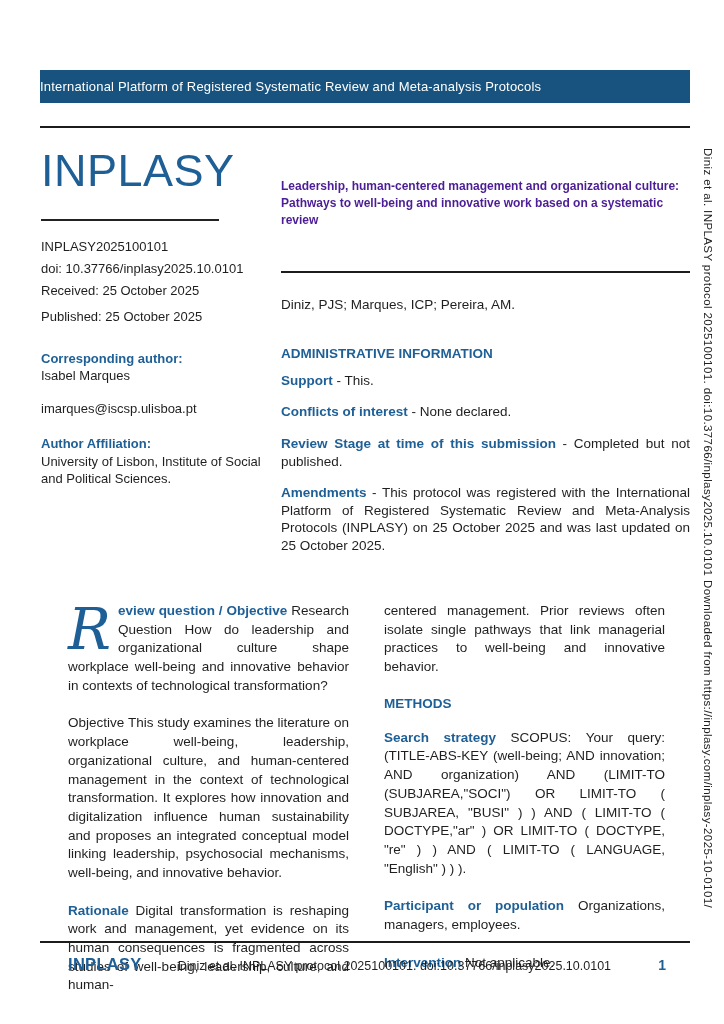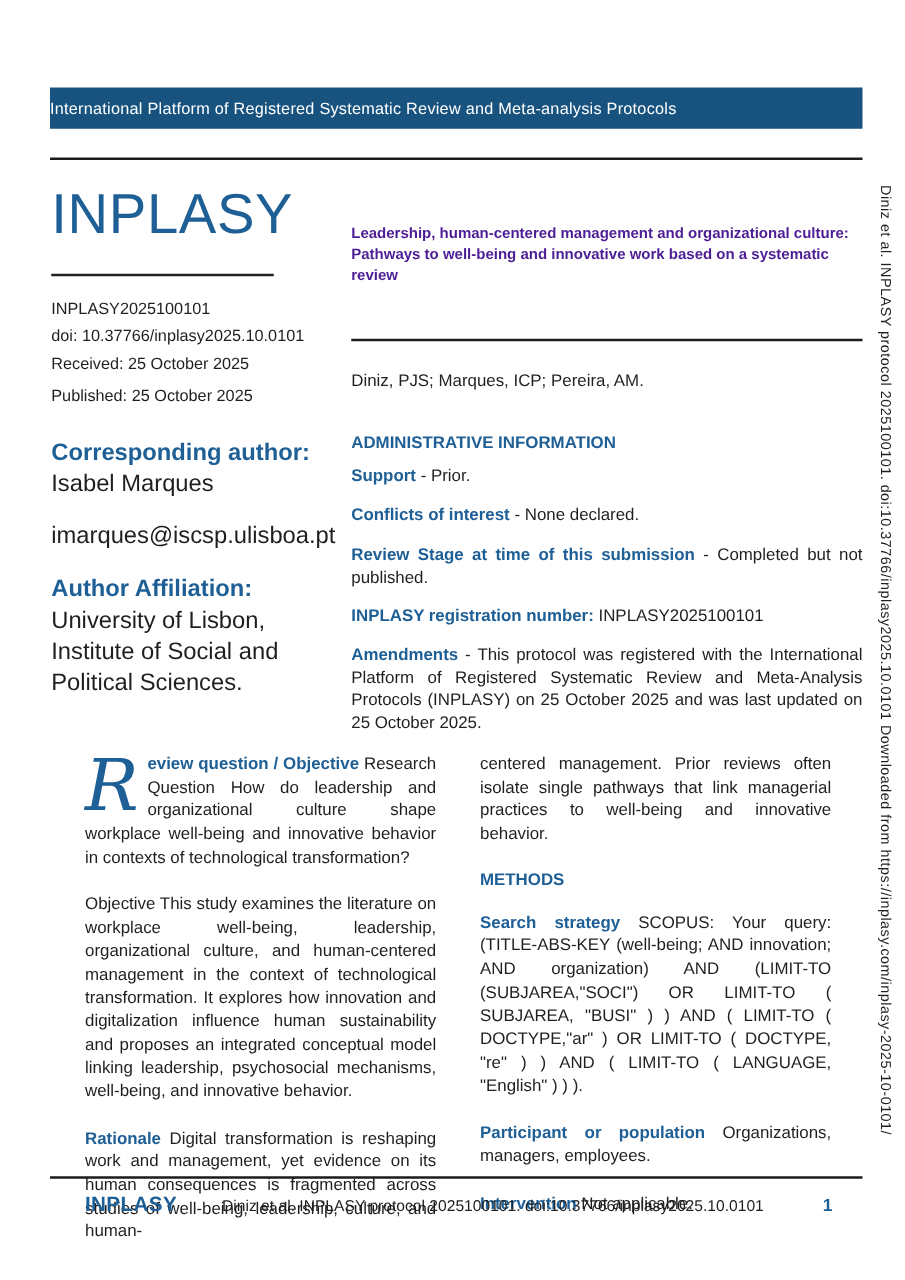--- a/index.html
+++ b/index.html
@@ -15,21 +15,21 @@
     font-size:13px;letter-spacing:.2px;
   }
   .rule{position:absolute;height:0;border-top:2px solid #1c1c1c;}
   .top-rule{left:40px;top:126px;width:650px;}
   
   .mast-left{position:absolute;left:41px;top:148px;width:228px;}
   .logo{font-size:45px;color:#1e5f96;letter-spacing:.5px;line-height:1;}
   .logo-rule{width:178px;border-top:2px solid #222;margin:26px 0 18px 0;}
   .meta-line{font-size:13px;margin:0 0 7px 0;}
   .meta-pub{margin-top:11px;}
-  .blk{margin-top:26px;font-size:19px;line-height:1.32;}
+  .blk{margin-top:26px;font-size:13px;line-height:1.32;}
   .lbl-blue{color:#1e5f96;font-weight:bold;}
   .email{margin-top:16px;}
   .affil-blk{margin-top:18px;}
   
   .mast-right{position:absolute;left:281px;top:178px;width:409px;}
   .doc-title{color:#4c1d95;font-weight:bold;font-size:12px;line-height:1.42;margin:0;}
   .authors-rule{border-top:2px solid #1c1c1c;margin-top:42px;}
   .authors{font-size:13.5px;margin-top:24px;}
   .admin-head{color:#1e5f96;font-weight:bold;font-size:13.5px;margin-top:34px;}
   .admin-item{font-size:13.5px;line-height:1.32;text-align:justify;margin-top:11px;}
@@ -88,33 +88,29 @@
 
   <div class="mast-right">
     <p class="doc-title">Leadership, human-centered management and organizational culture: Pathways to well-being and innovative work based on a systematic review</p>
     <div class="authors-rule"></div>
     <div class="authors">Diniz, PJS; Marques, ICP; Pereira, AM.</div>
 
     <div class="admin-head">ADMINISTRATIVE INFORMATION</div>
 
     <p class="admin-item">
       <b class="lbl-blue">Support</b>
-      <span>-  Prior.</span>
+      <span>-  This.</span>
     </p>
     <p class="admin-item">
       <b class="lbl-blue">Conflicts of interest</b>
       <span>- None declared.</span>
     </p>
     <p class="admin-item">
       <b class="lbl-blue">Review Stage at time of this submission</b>
       <span>- Completed but not published.</span>
-    </p>
-    <p class="admin-item">
-      <b class="lbl-blue">INPLASY registration number:</b>
-      <span>INPLASY2025100101</span>
     </p>
     <p class="admin-item">
       <b class="lbl-blue">Amendments</b>
       <span>- This protocol was registered with the International Platform of Registered Systematic Review and Meta-Analysis Protocols (INPLASY) on 25 October 2025 and was last updated on 25 October 2025.</span>
     </p>
   </div>
 
   <div class="body-cols">
 
     <div class="bcol">

